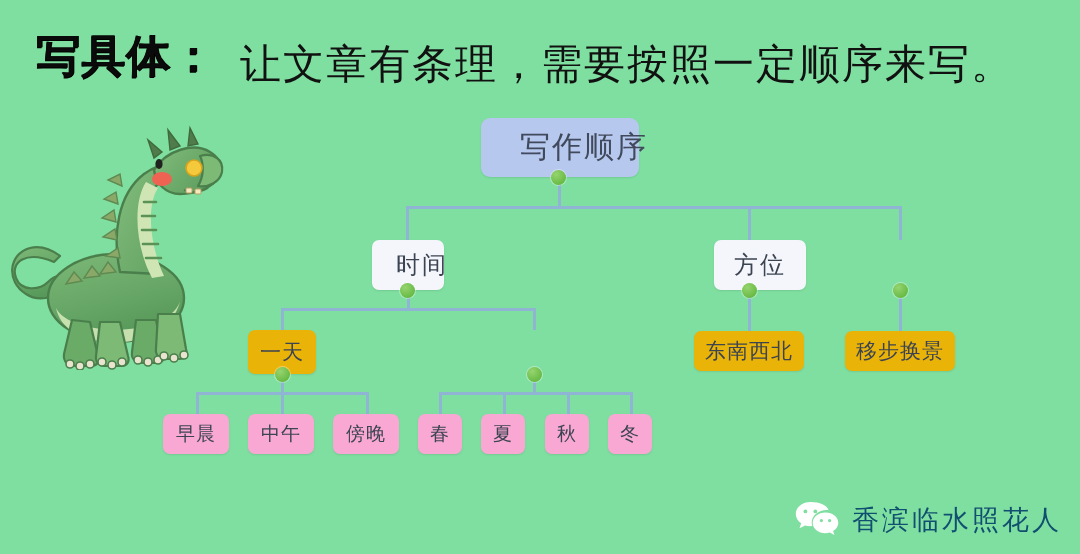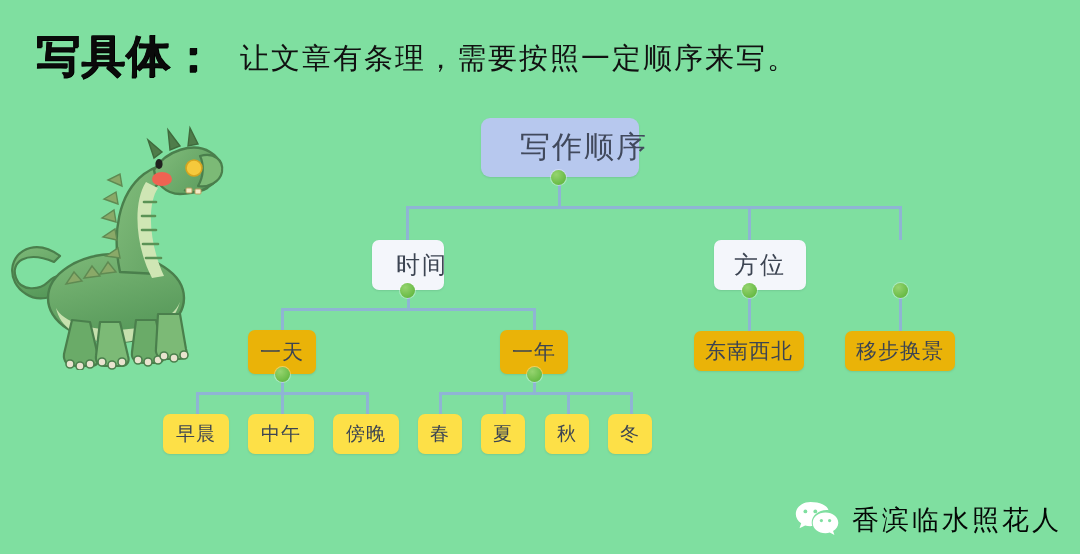--- a/index.html
+++ b/index.html
@@ -33,21 +33,21 @@
     letter-spacing: 1px;
     font-family: "DejaVu Sans", "Liberation Sans", sans-serif;
     white-space: nowrap;
     line-height: 1;
     text-shadow: 1px 0 0 #000, 0 1px 0 #000;
   }
   .subtitle {
     position: absolute;
     left: 240px;
     top: 44px;
-    font-size: 29px;
+    font-size: 41px;
     color: #111;
     font-family: "DejaVu Serif", "Liberation Serif", serif;
     white-space: nowrap;
     line-height: 1;
     letter-spacing: 2px;
   }
 
   
   .node {
     position: absolute;
@@ -73,21 +73,21 @@
     background: #f4f6fb;
     font-size: 24px;
     letter-spacing: 2px;
   }
   .node-l2 {
     background: #eab308;
     font-size: 21px;
     letter-spacing: 1px;
   }
   .node-l3 {
-    background: #fde047;
+    background: #f9a8d4;
     font-size: 19px;
     letter-spacing: 1px;
   }
   
   .dot {
     position: absolute;
     width: 15px;
     height: 15px;
     border-radius: 50%;
     background: #6dbf4b;
@@ -120,21 +120,21 @@
     position: absolute;
     right: 18px;
     bottom: 14px;
     display: flex;
     align-items: center;
     gap: 12px;
     z-index: 8;
   }
   .wm-text {
     font-size: 27px;
-    color: #000000;
+    color: #0c4a6e;
     letter-spacing: 3px;
     font-family: "DejaVu Sans", "Liberation Sans", sans-serif;
     white-space: nowrap;
     opacity: 0.96;
   }
   .wm-logo { width: 46px; height: 40px; }
 </style>
 </head>
 <body>
 
@@ -278,23 +278,20 @@
   </div>
   <div class="dot" style="left:742px; top:283px;"></div>
 
   <div class="dot" style="left:893px; top:283px;"></div>
 
   <div class="node node-l2" style="left:248px; top:330px; width:68px; height:44px;">
     <span>一天</span>
   </div>
   <div class="dot" style="left:275px; top:367px;"></div>
 
-  <div class="node node-l2" style="left:500px; top:330px; width:68px; height:44px;">
-    <span>一年</span>
-  </div>
   <div class="dot" style="left:527px; top:367px;"></div>
 
   <div class="node node-l2" style="left:694px; top:331px; width:110px; height:40px;">
     <span>东南西北</span>
   </div>
 
   <div class="node node-l2" style="left:845px; top:331px; width:110px; height:40px;">
     <span>移步换景</span>
   </div>
 

